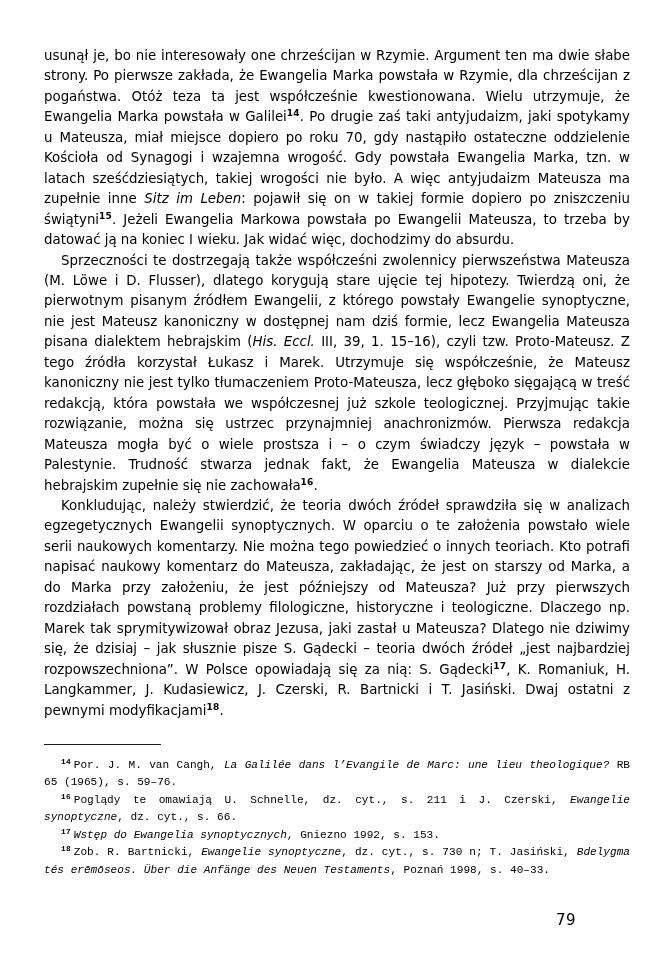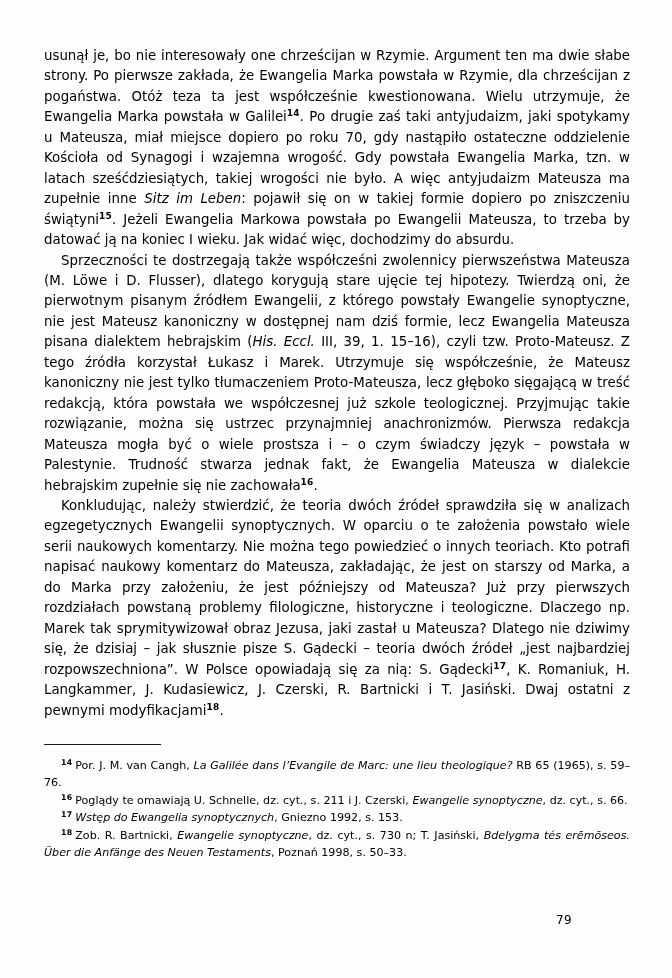--- a/index.html
+++ b/index.html
@@ -77,36 +77,37 @@
     width: 586px;
     font-size: 11.1px;
     line-height: 17.45px;
     text-align: justify;
     text-justify: inter-word;
   }
   #footnotes p {
     margin: 0;
     padding: 0;
     text-indent: 17px;
+    font-family: Liberation Mono, monospace;
   }
   #footnotes sup.fnmark {
     font-size: 7.8px;
     line-height: 0;
     vertical-align: 0.55em;
     font-weight: bold;
     letter-spacing: 0.2px;
     margin-right: 3px;
   }
 
   
   #folio {
     position: absolute;
     left: 556px;
     top: 910px;
-    font-size: 12px;
+    font-size: 15px;
     line-height: 20px;
     letter-spacing: 0.4px;
   }
 </style>
 </head>
 <body>
 
 <div id="page">
 
   <div id="body-text">
@@ -114,18 +115,18 @@
       <p class="indent"><span>Sprzeczności te dostrzegają także współcześni zwolennicy pierwszeństwa Mateusza (M. Löwe i D. Flusser), dlatego korygują stare ujęcie tej hipotezy. Twierdzą oni, że pierwotnym pisanym źródłem Ewangelii, z którego powstały Ewangelie synoptyczne, nie jest Mateusz kanoniczny w dostępnej nam dziś formie, lecz Ewangelia Mateusza pisana dialektem hebrajskim (</span><span class="it">His. Eccl.</span><span> III, 39, 1. 15–16), czyli tzw. Proto-Mateusz. Z tego źródła korzystał Łukasz i Marek. Utrzymuje się współcześnie, że Mateusz kanoniczny nie jest tylko tłumaczeniem Proto-Mateusza, lecz głęboko sięgającą w treść redakcją, która powstała we współczesnej już szkole teologicznej. Przyjmując takie rozwiązanie, można się ustrzec przynajmniej anachronizmów. Pierwsza redakcja Mateusza mogła być o wiele prostsza i – o czym świadczy język – powstała w Palestynie. Trudność stwarza jednak fakt, że Ewangelia Mateusza w dialekcie hebrajskim zupełnie się nie zachowała</span><sup class="fn">16</sup><span>.</span></p>
       <p class="indent"><span>Konkludując, należy stwierdzić, że teoria dwóch źródeł sprawdziła się w analizach egzegetycznych Ewangelii synoptycznych. W oparciu o te założenia powstało wiele serii naukowych komentarzy. Nie można tego powiedzieć o innych teoriach. Kto potrafi napisać naukowy komentarz do Mateusza, zakładając, że jest on starszy od Marka, a do Marka przy założeniu, że jest późniejszy od Mateusza? Już przy pierwszych rozdziałach powstaną problemy filologiczne, historyczne i teologiczne. Dlaczego np. Marek tak sprymitywizował obraz Jezusa, jaki zastał u Mateusza? Dlatego nie dziwimy się, że dzisiaj – jak słusznie pisze S. Gądecki – teoria dwóch źródeł „jest najbardziej rozpowszechniona”. W Polsce opowiadają się za nią: S. Gądecki</span><sup class="fn">17</sup><span>, K. Romaniuk, H. Langkammer, J. Kudasiewicz, J. Czerski, R. Bartnicki i T. Jasiński. Dwaj ostatni z pewnymi modyfikacjami</span><sup class="fn">18</sup><span>.</span></p>
     </div>
 
   <div id="fn-rule"></div>
 
   <div id="footnotes">
       <p><sup class="fnmark">14</sup><span>Por. J. M. van Cangh, </span><span class="it">La Galilée dans l’Evangile de Marc: une lieu theologique?</span><span> RB 65 (1965), s. 59–76.</span></p>
       <p><sup class="fnmark">16</sup><span>Poglądy te omawiają U. Schnelle, dz. cyt., s. 211 i J. Czerski, </span><span class="it">Ewangelie synoptyczne</span><span>, dz. cyt., s. 66.</span></p>
       <p><sup class="fnmark">17</sup><span class="it">Wstęp do Ewangelia synoptycznych</span><span>, Gniezno 1992, s. 153.</span></p>
-      <p><sup class="fnmark">18</sup><span>Zob. R. Bartnicki, </span><span class="it">Ewangelie synoptyczne</span><span>, dz. cyt., s. 730 n; T. Jasiński, </span><span class="it">Bdelygma tés erēmōseos. Über die Anfänge des Neuen Testaments</span><span>, Poznań 1998, s. 50–33.</span></p>
+      <p><sup class="fnmark">18</sup><span>Zob. R. Bartnicki, </span><span class="it">Ewangelie synoptyczne</span><span>, dz. cyt., s. 730 n; T. Jasiński, </span><span class="it">Bdelygma tés erēmōseos. Über die Anfänge des Neuen Testaments</span><span>, Poznań 1998, s. 40–33.</span></p>
     </div>
 
   <div id="folio">79</div>
 
 </div>
 
 </body></html>

